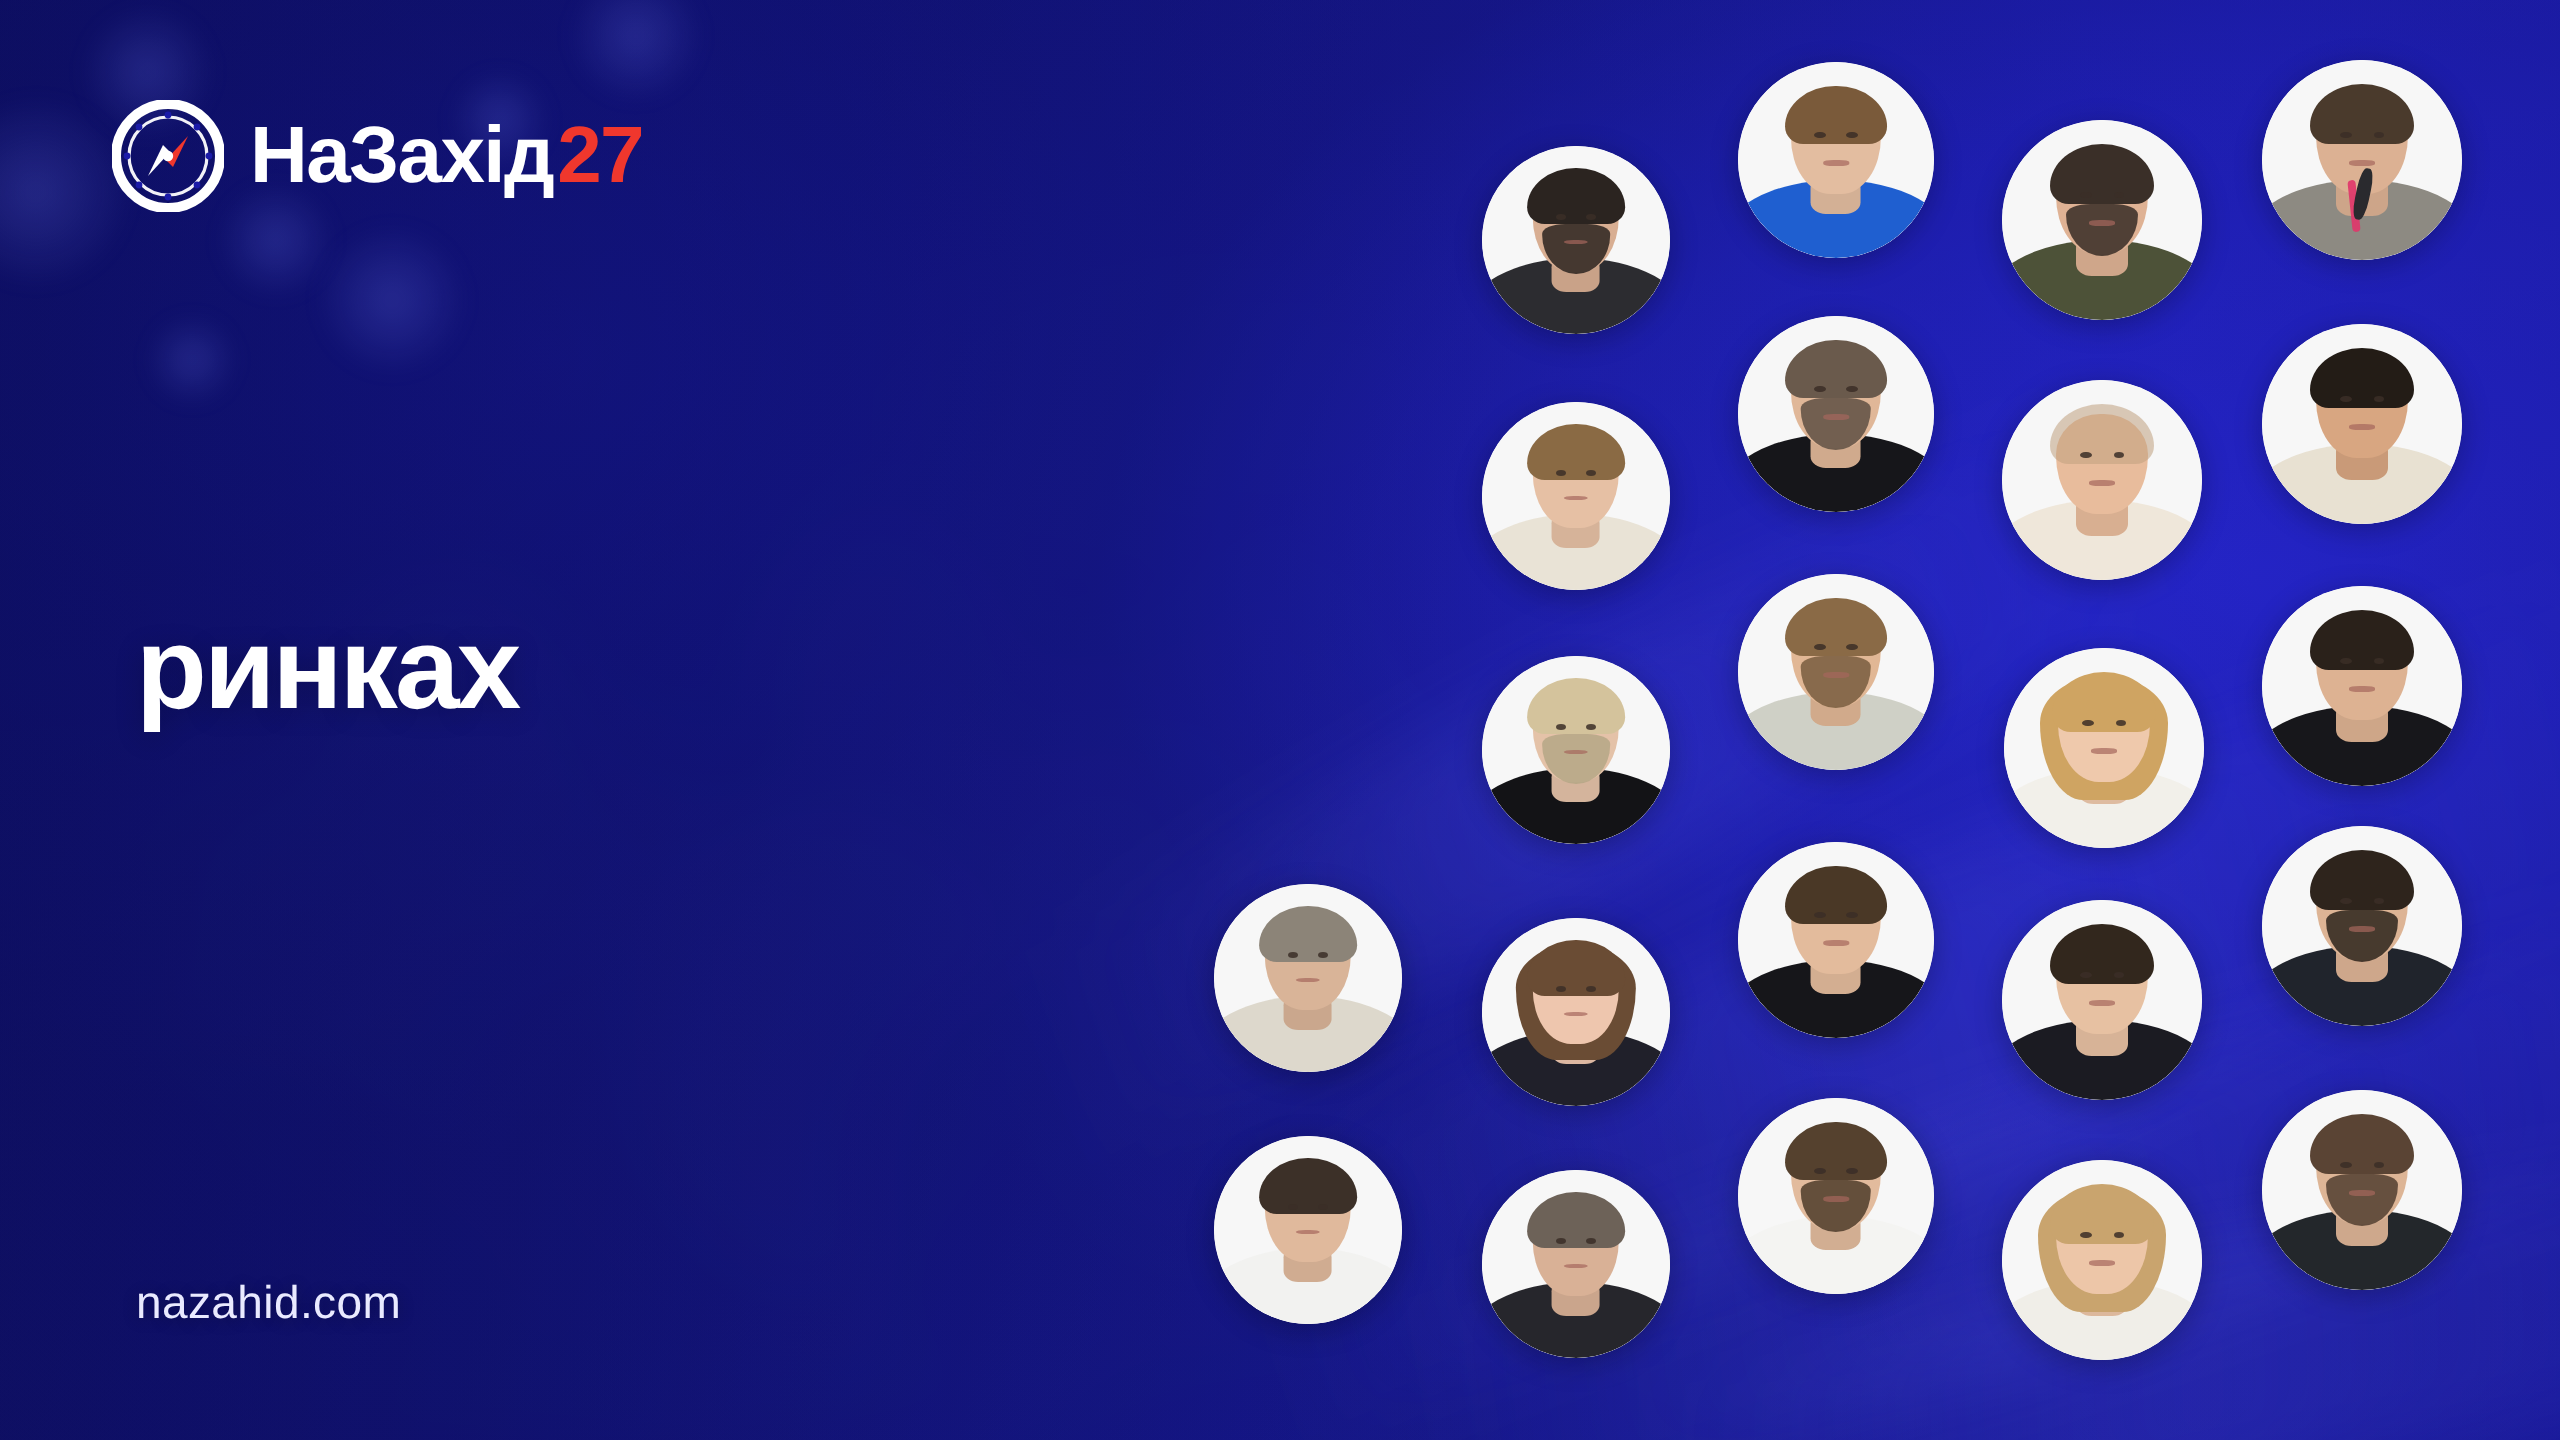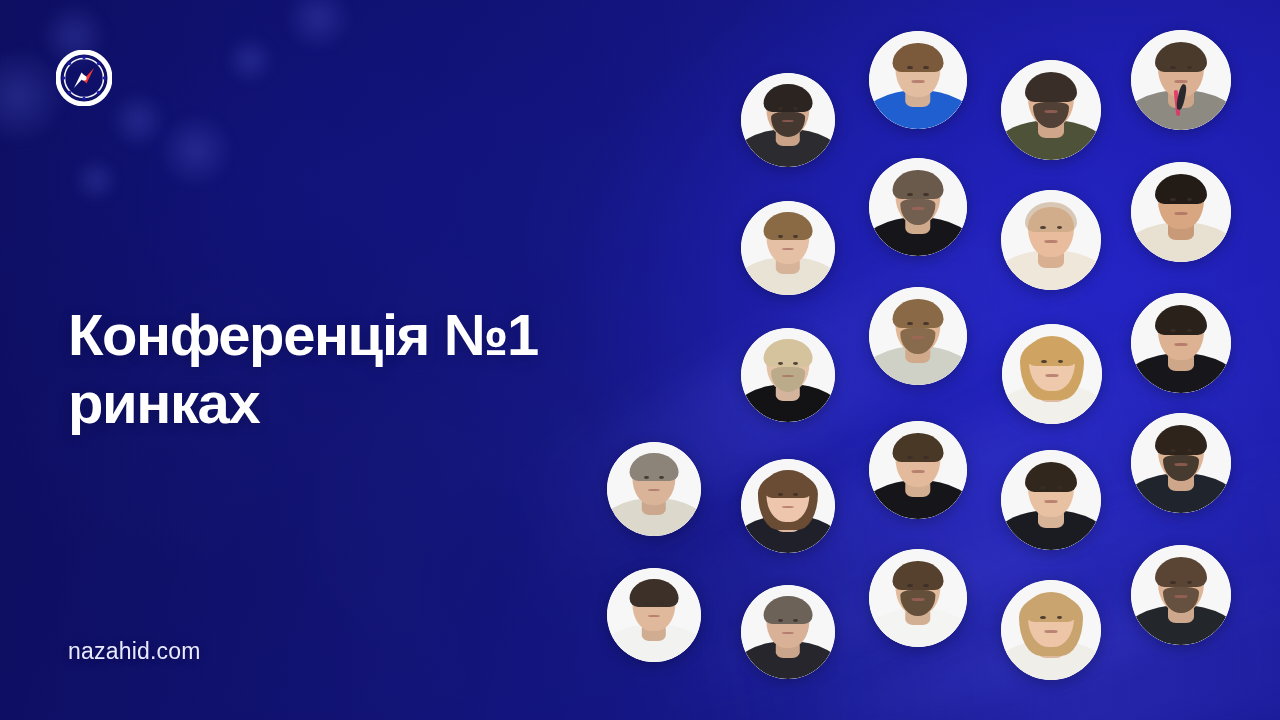--- a/index.html
+++ b/index.html
@@ -229,24 +229,27 @@
           <circle cx="42.5" cy="42.5" r="1.7"></circle>
         <circle cx="28" cy="48.5" r="1.7"></circle>
           <circle cx="13.5" cy="42.5" r="1.7"></circle>
         <circle cx="7.5" cy="28" r="1.7"></circle>
           <circle cx="13.5" cy="13.5" r="1.7"></circle>
       </g>
       <path d="M38 18 L27 30 L30.5 33.5 Z" fill="#f0372d"></path>
       <path d="M18 38 L29 26 L25.5 22.5 Z" fill="#ffffff"></path>
       <circle cx="28" cy="28" r="2.6" fill="#ffffff"></circle>
     </svg>
+    <div class="logo-text">
+      <span>НаЗахід</span>
+        <span class="num">27</span>
+    </div>
   </div>
 
   <h1 class="headline">
-    <span class="line">Конференція №1</span>
     <span class="line">ринках</span>
   </h1>
 
   <div class="site-url">nazahid.com</div>
 
   <div class="avatars" id="avatar-grid">
       <div class="avatar" style="left: 741px; top: 73px; width: 94px; height: 94px;">
         <div class="photo">
           <div class="p-body" style="background: rgb(44, 44, 48);"></div>
           <div class="p-neck" style="background: rgb(216, 174, 146); filter: brightness(0.93);"></div>

